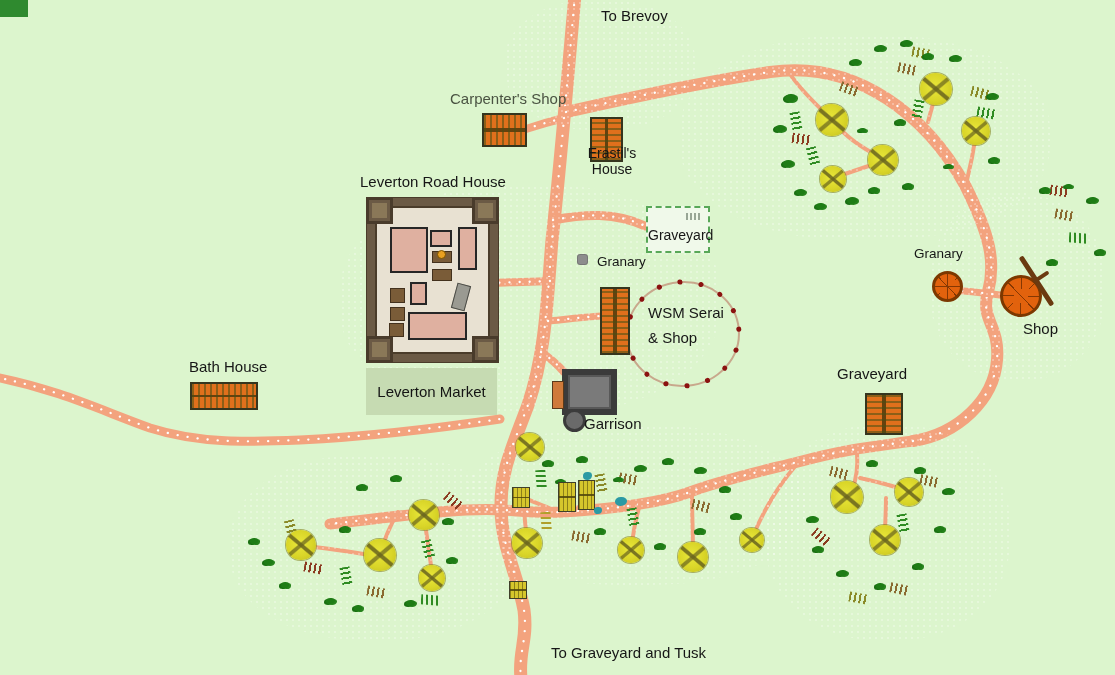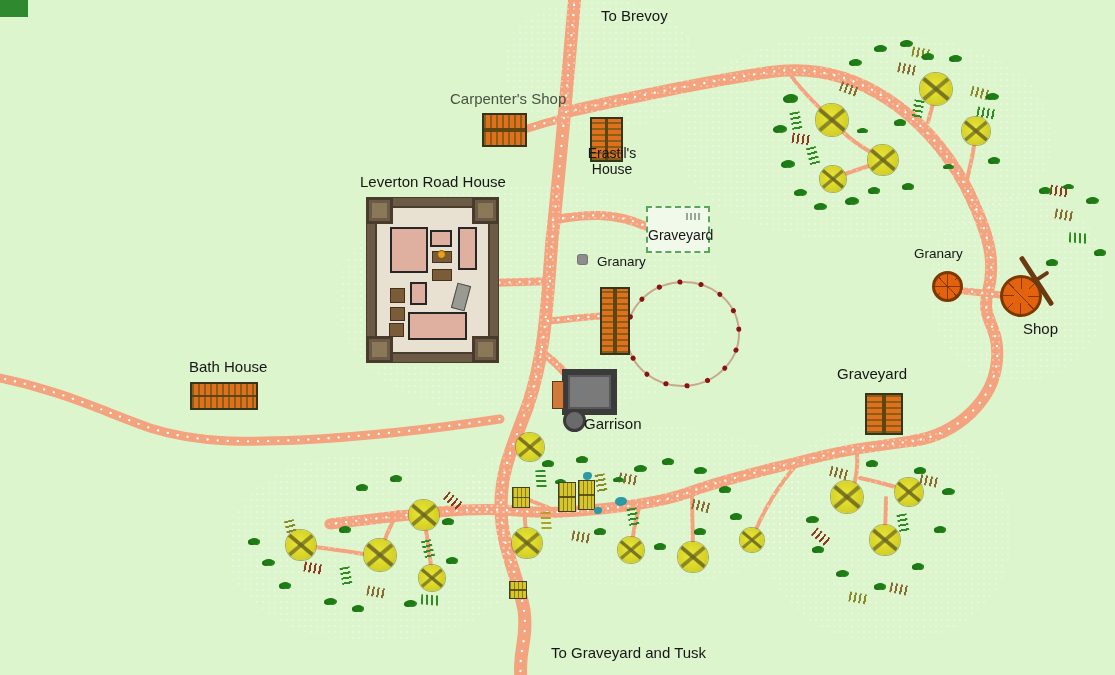--- a/index.html
+++ b/index.html
@@ -247,20 +247,23 @@
     <div class="room" style="left:33px;top:106px;width:59px;height:28px;"></div>
     <div class="wood" style="left:57px;top:45px;width:20px;height:12px;"></div>
     <div class="wood" style="left:57px;top:63px;width:20px;height:12px;"></div>
     <div class="wood" style="left:15px;top:82px;width:15px;height:15px;"></div>
     <div class="wood" style="left:15px;top:101px;width:15px;height:14px;"></div>
     <div class="wood" style="left:14px;top:117px;width:15px;height:14px;"></div>
     <div class="gray-item" style="left:79px;top:78px;width:12px;height:24px;transform:rotate(15deg);"></div>
     <div class="gold-dot" style="left:62px;top:44px;width:7px;height:7px;"></div>
   </div>
 
+  <div class="market">
+    <span>Leverton Market</span>
+  </div>
 
   <div class="graveyard">
     <div class="tombs" id="tombs">
         <i></i>
         <i></i>
         <i></i>
         <i></i>
       </div>
     <div class="gy-label">Graveyard</div>
   </div>
@@ -283,20 +286,24 @@
   <div class="sail" style="left:1039px;top:268px;width:4px;height:18px;transform:rotate(57deg);"></div>
 
   <div class="label" style="left:601px;top:8px;">To Brevoy</div>
   <div class="label muted" style="left:450px;top:91px;">Carpenter's Shop</div>
   <div class="label" style="left:567px;top:146px;width:90px;text-align:center;font-size:14px;">
     <span style="display:block;">Erastil's</span>
     <span style="display:block;">House</span>
   </div>
   <div class="label" style="left:360px;top:174px;">Leverton Road House</div>
   <div class="label" style="left:597px;top:254px;font-size:13.5px;">Granary</div>
+  <div class="label" style="left:648px;top:300px;line-height:25px;">
+    <span style="display:block;">WSM Serai</span>
+    <span style="display:block;">&amp; Shop</span>
+  </div>
   <div class="label" style="left:914px;top:246px;font-size:13.5px;">Granary</div>
   <div class="label" style="left:1023px;top:321px;">Shop</div>
   <div class="label" style="left:189px;top:359px;">Bath House</div>
   <div class="label" style="left:584px;top:416px;">Garrison</div>
   <div class="label" style="left:837px;top:366px;">Graveyard</div>
   <div class="label" style="left:551px;top:645px;">To Graveyard and Tusk</div>
 
 </div>
 
 </body></html>

